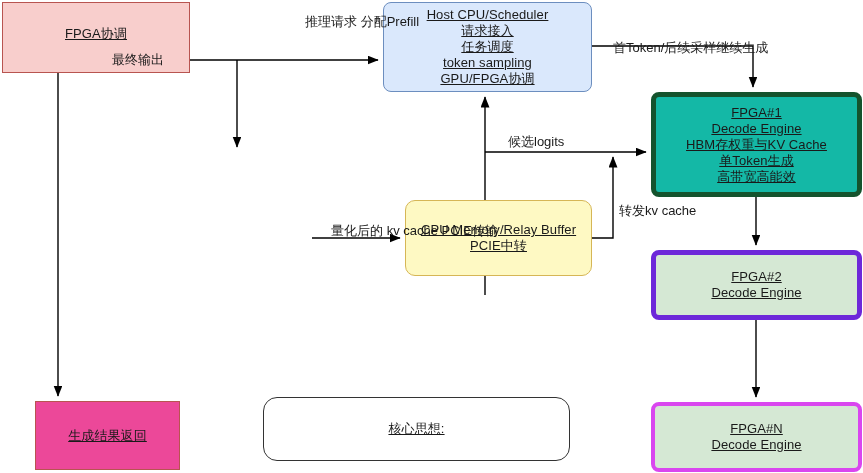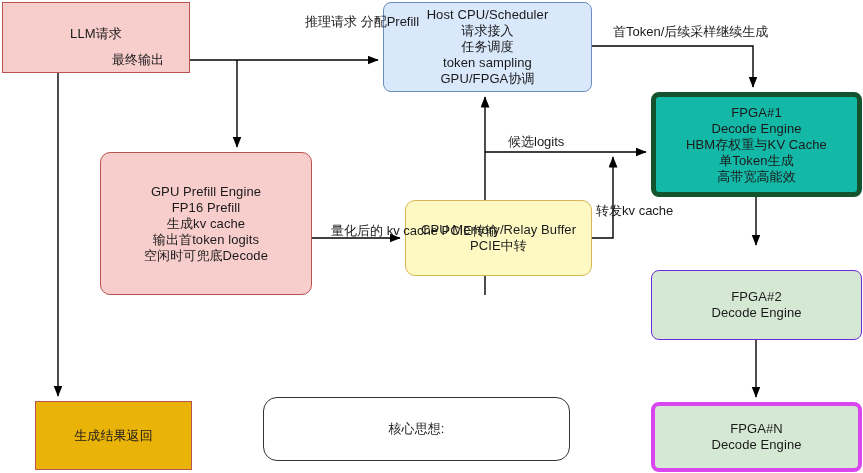--- a/index.html
+++ b/index.html
@@ -21,20 +21,21 @@
     display: flex;
     flex-direction: column;
     align-items: center;
     justify-content: center;
     text-align: center;
     font-size: 13px;
     line-height: 16px;
     color: #1a1a1a;
     letter-spacing: 0.1px;
     white-space: nowrap;
+    text-decoration: underline;
   }
   .node .line { display: block; }
 
   .n-llm {
     left: 2px; top: 2px; width: 188px; height: 71px;
     background: #f8cecc; border: 1px solid #b85450; border-radius: 0;
   }
   .n-llm .line { margin-top: -8px; }
   .n-host {
     left: 383px; top: 2px; width: 209px; height: 90px;
@@ -47,50 +48,50 @@
   .n-gpu {
     left: 100px; top: 152px; width: 212px; height: 143px;
     background: #f8cecc; border: 1px solid #b85450; border-radius: 10px;
   }
   .n-cpumem {
     left: 405px; top: 200px; width: 187px; height: 76px;
     background: #fef9c3; border: 1px solid #d6b656; border-radius: 10px;
   }
   .n-fpga2 {
     left: 651px; top: 250px; width: 211px; height: 70px;
-    background: #d5e8d4; border: 1px solid #6d28d9; border-radius: 8px; margin-top: 20px;
+    background: #d5e8d4; border: 5px solid #6d28d9; border-radius: 8px;
   }
   .n-fpgan {
     left: 651px; top: 402px; width: 211px; height: 70px;
     background: #d5e8d4; border: 4px solid #d946ef; border-radius: 8px;
   }
   .n-result {
-    left: 35px; top: 401px; width: 157px; height: 69px;
-    background: #eab308; border: 1px solid #b85450; border-radius: 0;
+    left: 35px; top: 401px; width: 145px; height: 69px;
+    background: #ec4899; border: 1px solid #b85450; border-radius: 0;
   }
   .n-idea {
     left: 263px; top: 397px; width: 307px; height: 64px;
     background: #ffffff; border: 1px solid #333333; border-radius: 14px;
   }
 
   .edge-label {
     position: absolute;
     font-size: 13px;
     line-height: 16px;
     color: #1a1a1a;
     text-align: center;
     white-space: nowrap;
     font-family: "Liberation Sans", "DejaVu Sans", sans-serif;
   }
   .el-final { left: 112px; top: 52px; }
   .el-infer { left: 293px; top: 14px; margin-left: 12px; }
-  .el-firsttok { left: 613px; top: 24px; }
+  .el-firsttok { left: 613px; top: 40px; }
   .el-quant { left: 320px; top: 223px; text-align: left; margin-left: 11px; }
   .el-candidate { left: 508px; top: 134px; }
-  .el-forward { left: 596px; top: 203px; text-align: left; }
+  .el-forward { left: 619px; top: 203px; text-align: left; }
 
   svg.edges {
     position: absolute;
     left: 0; top: 0;
     width: 863px; height: 473px;
     pointer-events: none;
   }
 </style>
 </head>
 <body>
@@ -119,46 +120,39 @@
     <path d="M485,152 L646,152" fill="none" stroke="#000000" stroke-width="1.4" marker-end="url(#arrow)"></path>
 
     <path d="M592,238 L613,238 L613,157" fill="none" stroke="#000000" stroke-width="1.4" marker-end="url(#arrow)"></path>
 
     <path d="M756,197 L756,245" fill="none" stroke="#000000" stroke-width="1.4" marker-end="url(#arrow)"></path>
 
     <path d="M756,320 L756,397" fill="none" stroke="#000000" stroke-width="1.4" marker-end="url(#arrow)"></path>
   </svg>
 
   <div class="node n-llm">
-    <span class="line">LLM请求</span>
+    <span class="line">FPGA协调</span>
   </div>
 
   <div class="node n-host">
     <span class="line">Host CPU/Scheduler</span>
     <span class="line">请求接入</span>
     <span class="line">任务调度</span>
     <span class="line">token sampling</span>
     <span class="line">GPU/FPGA协调</span>
   </div>
 
   <div class="node n-fpga1">
     <span class="line">FPGA#1</span>
     <span class="line">Decode Engine</span>
     <span class="line">HBM存权重与KV Cache</span>
     <span class="line">单Token生成</span>
     <span class="line">高带宽高能效</span>
   </div>
 
-  <div class="node n-gpu">
-    <span class="line">GPU Prefill Engine</span>
-    <span class="line">FP16 Prefill</span>
-    <span class="line">生成kv cache</span>
-    <span class="line">输出首token logits</span>
-    <span class="line">空闲时可兜底Decode</span>
-  </div>
 
   <div class="node n-cpumem">
     <span class="line">CPU Memory/Relay Buffer</span>
     <span class="line">PCIE中转</span>
   </div>
 
   <div class="node n-fpga2">
     <span class="line">FPGA#2</span>
     <span class="line">Decode Engine</span>
   </div>

